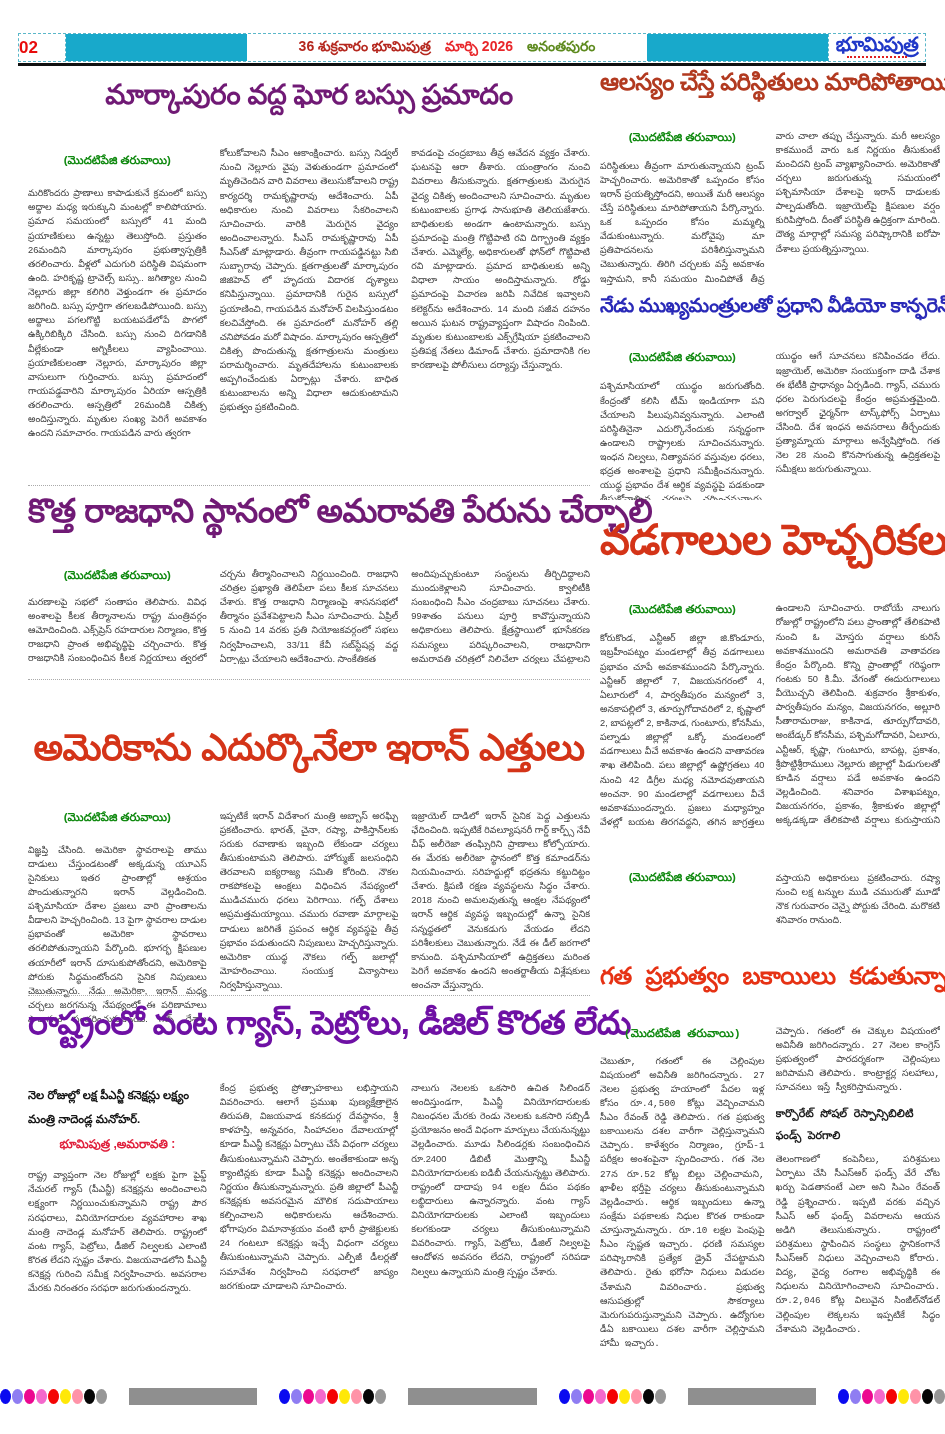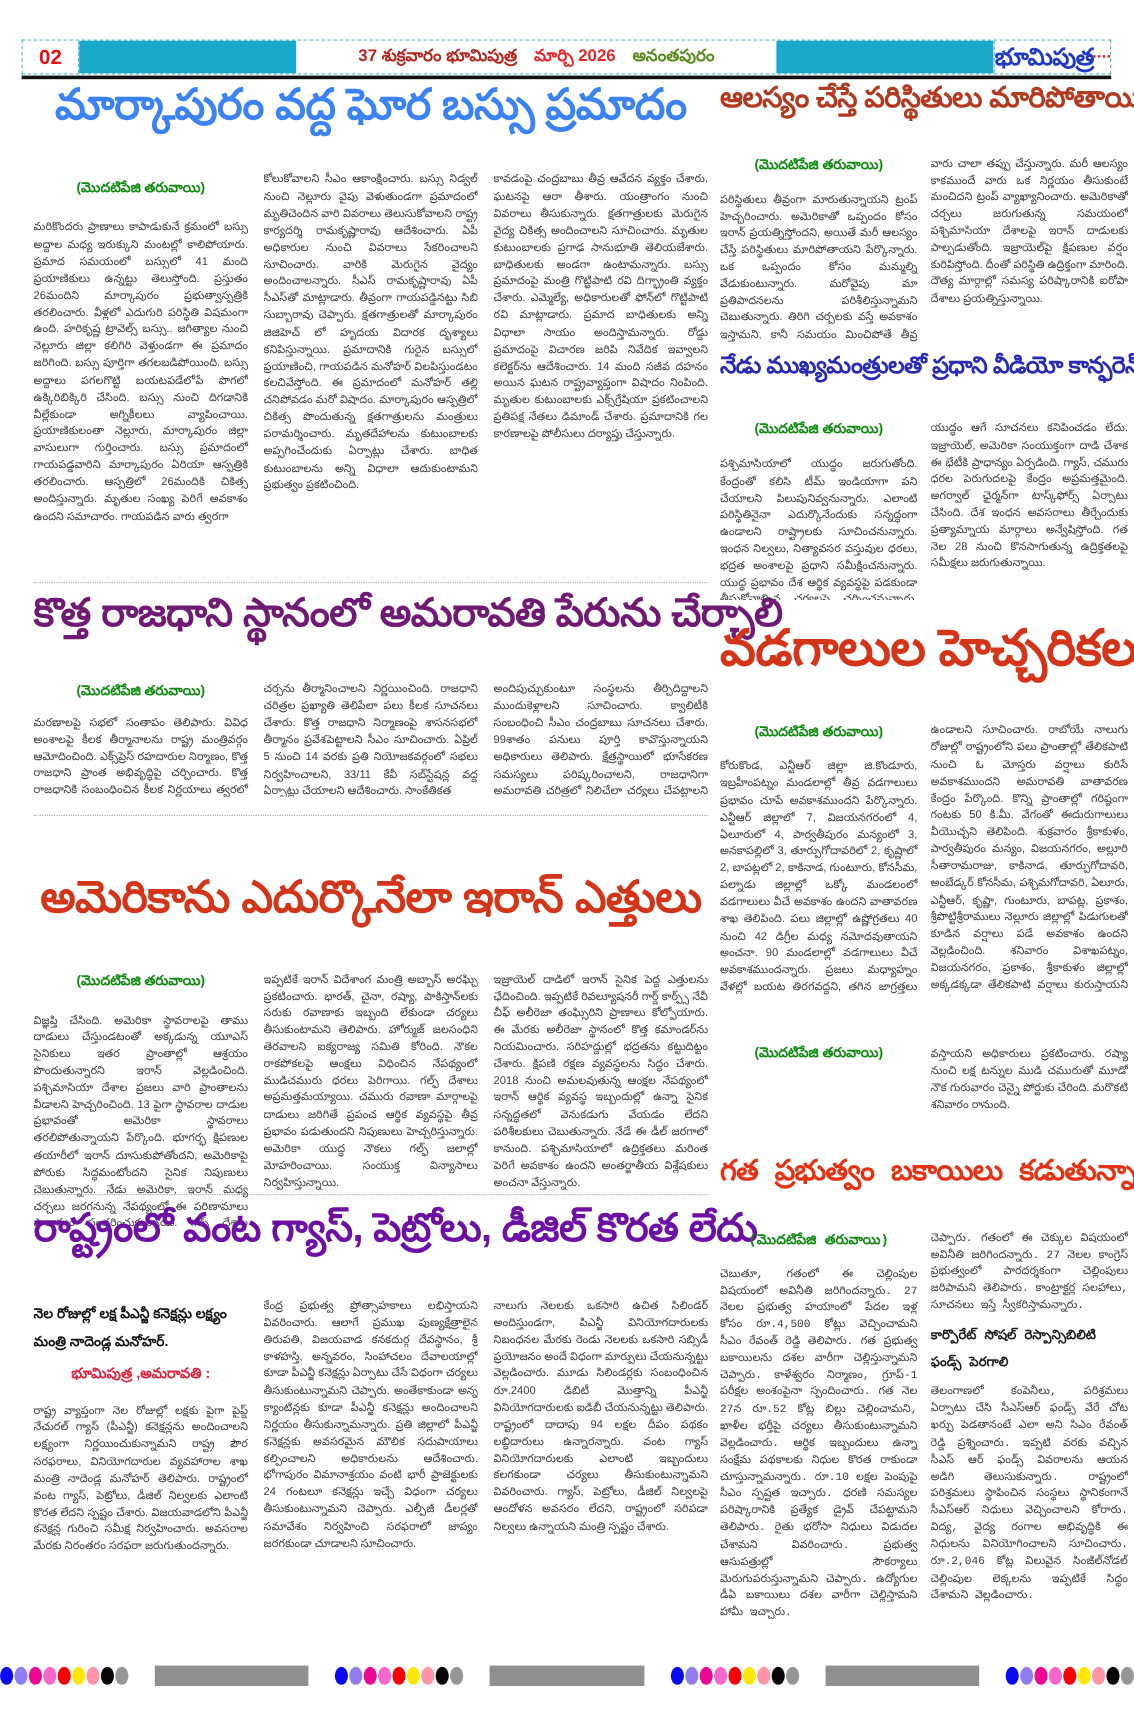--- a/index.html
+++ b/index.html
@@ -8,31 +8,31 @@
     font-family:"Liberation Sans","DejaVu Sans",sans-serif;
     overflow:hidden;
   }
   
   .topbar{
     position:absolute;left:18px;top:33px;width:908px;height:29px;
     display:flex;align-items:stretch;border:1px dashed #5ab7c9;box-sizing:border-box;
   }
   .pagenum-box{
     width:46px;background:#fff;border-right:1px dashed #5ab7c9;
-    display:flex;align-items:center;justify-content:center;
+    display:flex;align-items:center;justify-content:flex-start;
     font-weight:bold;font-size:17px;
   }
   .cyanbar{flex:1;}
   .datebox{
     width:400px;background:#fff;display:flex;align-items:center;justify-content:center;
     gap:14px;font-weight:bold;font-size:14px;white-space:nowrap;
   }
   .mast-box{
     width:96px;background:#fff;border-left:1px dashed #5ab7c9;
-    display:flex;align-items:center;justify-content:center;
+    display:flex;flex-direction:column;align-items:center;justify-content:center;
   }
   .mast{font-weight:800;font-size:20px;letter-spacing:-0.5px;line-height:1;}
   .mast-sub{width:60px;height:3px;margin-top:2px;border-top:2px dotted #e02020;}
   .top-rule{position:absolute;left:18px;top:63px;width:908px;height:3px;background:#111;}
 
   
   section{position:absolute;box-sizing:border-box;}
   .hl{margin:0;font-weight:800;text-align:center;letter-spacing:-0.5px;line-height:1.15;white-space:nowrap;}
   .cols{display:flex;gap:13px;overflow:hidden;}
   .col{flex:1;overflow:hidden;margin-top:25px;}
@@ -67,34 +67,34 @@
 </style>
 </head>
 <body>
 
 <div class="topbar">
   <div class="pagenum-box">
     <span style="color: rgb(232, 12, 12);">02</span>
   </div>
   <div class="cyanbar" style="background: rgb(24, 169, 203);"></div>
   <div class="datebox">
-    <span style="color: rgb(181, 39, 30);">37 శుక్రవారం భూమిపుత్ర</span>
+    <span style="color: rgb(181, 39, 30);">36 శుక్రవారం భూమిపుత్ర</span>
     <span style="color: rgb(232, 38, 42);">మార్చి 2026</span>
     <span style="color: rgb(93, 138, 30);">అనంతపురం</span>
   </div>
   <div class="cyanbar" style="background: rgb(24, 169, 203);"></div>
   <div class="mast-box">
     <span class="mast" style="color: rgb(32, 56, 200);">భూమిపుత్ర</span>
     <span class="mast-sub"></span>
   </div>
 </div>
 <div class="top-rule"></div>
 
 <section style="left:28px;top:66px;width:562px;">
-  <h1 class="hl" style="font-size: 36px; margin: 0px 0px 10px; color: #3b82f6;">మార్కాపురం వద్ద ఘోర బస్సు ప్రమాదం</h1>
+  <h1 class="hl" style="font-size: 28px; margin: 13px 0px 10px; color: #701a75;">మార్కాపురం వద్ద ఘోర బస్సు ప్రమాదం</h1>
   <div class="cols" style="height:352px;">
     <div class="col">
       <span class="cont-note" style="color: rgb(17, 138, 17);">(మొదటిపేజి తరువాయి)</span>
       <p>మరికొందరు ప్రాణాలు కాపాడుకునే క్రమంలో బస్సు అద్దాల మధ్య ఇరుక్కుని మంటల్లో కాలిపోయారు. ప్రమాద సమయంలో బస్సులో 41 మంది ప్రయాణికులు ఉన్నట్టు తెలుస్తోంది. ప్రస్తుతం 26మందిని మార్కాపురం ప్రభుత్వాస్పత్రికి తరలించారు. వీళ్లలో ఎదుగురి పరిస్థితి విషమంగా ఉంది. హరికృష్ణ ట్రావెల్స్ బస్సు.. జగిత్యాల నుంచి నెల్లూరు జిల్లా కలిగిరి వెళ్తుండగా ఈ ప్రమాదం జరిగింది. బస్సు పూర్తిగా తగలబడిపోయింది. బస్సు అద్దాలు పగలగొట్టి బయటపడేలోపే పొగలో ఉక్కిరిబిక్కిరి చేసింది. బస్సు నుంచి దిగడానికి వీల్లేకుండా అగ్నికీలలు వ్యాపించాయి. ప్రయాణికులంతా నెల్లూరు, మార్కాపురం జిల్లా వాసులుగా గుర్తించారు. బస్సు ప్రమాదంలో గాయపడ్డవారిని మార్కాపురం ఏరియా ఆస్పత్రికి తరలించారు. ఆస్పత్రిలో 26మందికి చికిత్స అందిస్తున్నారు. మృతుల సంఖ్య పెరిగే అవకాశం ఉందని సమాచారం. గాయపడిన వారు త్వరగా</p>
     </div>
     <div class="col">
         <p>కోలుకోవాలని సీఎం ఆకాంక్షించారు. బస్సు నిడ్వల్ నుంచి నెల్లూరు వైపు వెళుతుండగా ప్రమాదంలో మృతిచెందిన వారి వివరాలు తెలుసుకోవాలని రాష్ట్ర కార్యదర్శి రామకృష్ణారావు ఆదేశించారు. ఏపీ అధికారుల నుంచి వివరాలు సేకరించాలని సూచించారు. వారికి మెరుగైన వైద్యం అందించాలన్నారు. సీఎస్ రామకృష్ణారావు ఏపీ సీఎస్‌తో మాట్లాడారు. తీవ్రంగా గాయపడ్డినట్టు సిబి సుబ్బారావు చెప్పారు. క్షతగాత్రులతో మార్కాపురం జిజిహెచ్ లో హృదయ విదారక దృశ్యాలు కనిపిస్తున్నాయి. ప్రమాదానికి గురైన బస్సులో ప్రయాణించి, గాయపడిన మనోహర్ విలపిస్తుండటం కలచివేస్తోంది. ఈ ప్రమాదంలో మనోహర్ తల్లి చనిపోవడం మరో విషాదం. మార్కాపురం ఆస్పత్రిలో చికిత్స పొందుతున్న క్షతగాత్రులను మంత్రులు పరామర్శించారు. మృతదేహాలను కుటుంబాలకు అప్పగించేందుకు ఏర్పాట్లు చేశారు. బాధిత కుటుంబాలను అన్ని విధాలా ఆదుకుంటామని ప్రభుత్వం ప్రకటించింది.</p>
       </div>
     <div class="col">
         <p>కావడంపై చంద్రబాబు తీవ్ర ఆవేదన వ్యక్తం చేశారు. ఘటనపై ఆరా తీశారు. యంత్రాంగం నుంచి వివరాలు తీసుకున్నారు. క్షతగాత్రులకు మెరుగైన వైద్య చికిత్స అందించాలని సూచించారు. మృతుల కుటుంబాలకు ప్రగాఢ సానుభూతి తెలియజేశారు. బాధితులకు అండగా ఉంటామన్నారు. బస్సు ప్రమాదంపై మంత్రి గొట్టిపాటి రవి దిగ్భ్రాంతి వ్యక్తం చేశారు. ఎమ్మెల్యే, అధికారులతో ఫోన్‌లో గొట్టిపాటి రవి మాట్లాడారు. ప్రమాద బాధితులకు అన్ని విధాలా సాయం అందిస్తామన్నారు. రోడ్డు ప్రమాదంపై విచారణ జరిపి నివేదిక ఇవ్వాలని కలెక్టర్‌ను ఆదేశించారు. 14 మంది సజీవ దహనం అయిన ఘటన రాష్ట్రవ్యాప్తంగా విషాదం నింపింది. మృతుల కుటుంబాలకు ఎక్స్‌గ్రేషియా ప్రకటించాలని ప్రతిపక్ష నేతలు డిమాండ్ చేశారు. ప్రమాదానికి గల కారణాలపై పోలీసులు దర్యాప్తు చేస్తున్నారు.</p>

